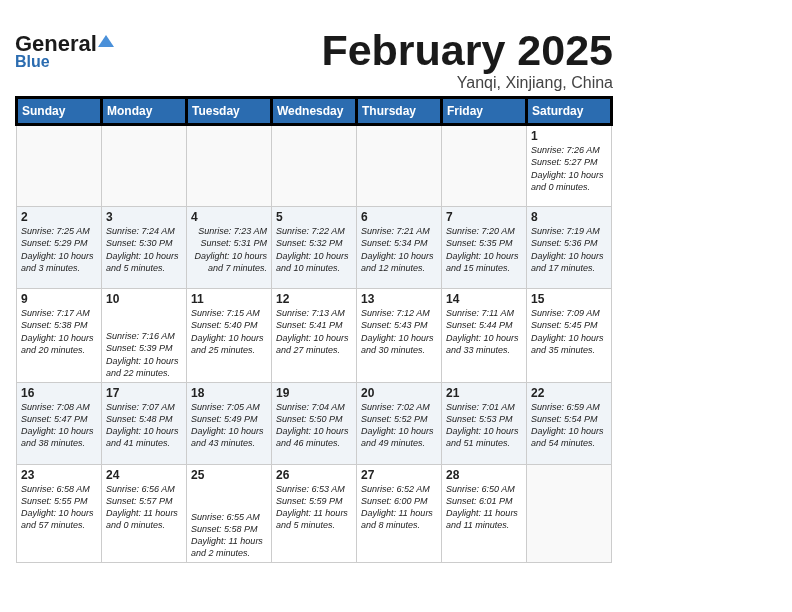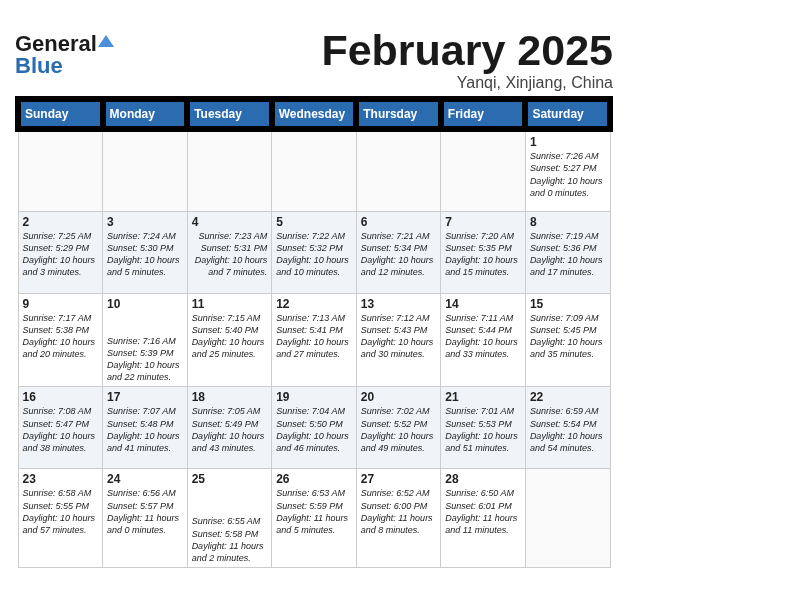--- a/index.html
+++ b/index.html
@@ -43,21 +43,21 @@
       border-collapse: collapse;
       table-layout: fixed;
     }
     .calendar th {
       background: #2b6cb0;
       color: #fff;
       font-size: 12px;
       font-weight: bold;
       padding: 5px 4px;
       text-align: left;
-      border: 6px solid #000000;
+      border: 3px solid #000000;
     }
     .calendar td {
       border: 1px solid #ccc;
       vertical-align: top;
       padding: 3px 4px;
       font-size: 9.5px;
       color: #222;
       height: 82px;
       width: calc(100% / 7);
     }
@@ -86,21 +86,21 @@
 <div class="container">
   <div class="header-top">
     <div class="logo">
       <div>
         <div style="display:flex;align-items:flex-start;">
           <span style="font-size:22px;font-weight:bold;color:#1a1a1a;">General</span>
           <svg width="16" height="16" viewBox="0 0 16 16" style="margin-left:1px;margin-top:2px;">
             <polygon points="0,14 8,2 16,14" fill="#4a90d9"></polygon>
           </svg>
         </div>
-        <span style="font-size:22px;font-weight:bold;color:#2b6cb0;display:block;margin-top:-4px;">Blue</span>
+        <span style="font-size:16px;font-weight:bold;color:#2b6cb0;display:block;margin-top:-4px;">Blue</span>
       </div>
     </div>
     <div class="title-area">
       <div class="main-title">February 2025</div>
       <div class="subtitle">Yanqi, Xinjiang, China</div>
     </div>
   </div>
 
   <table class="calendar">
     <thead>

